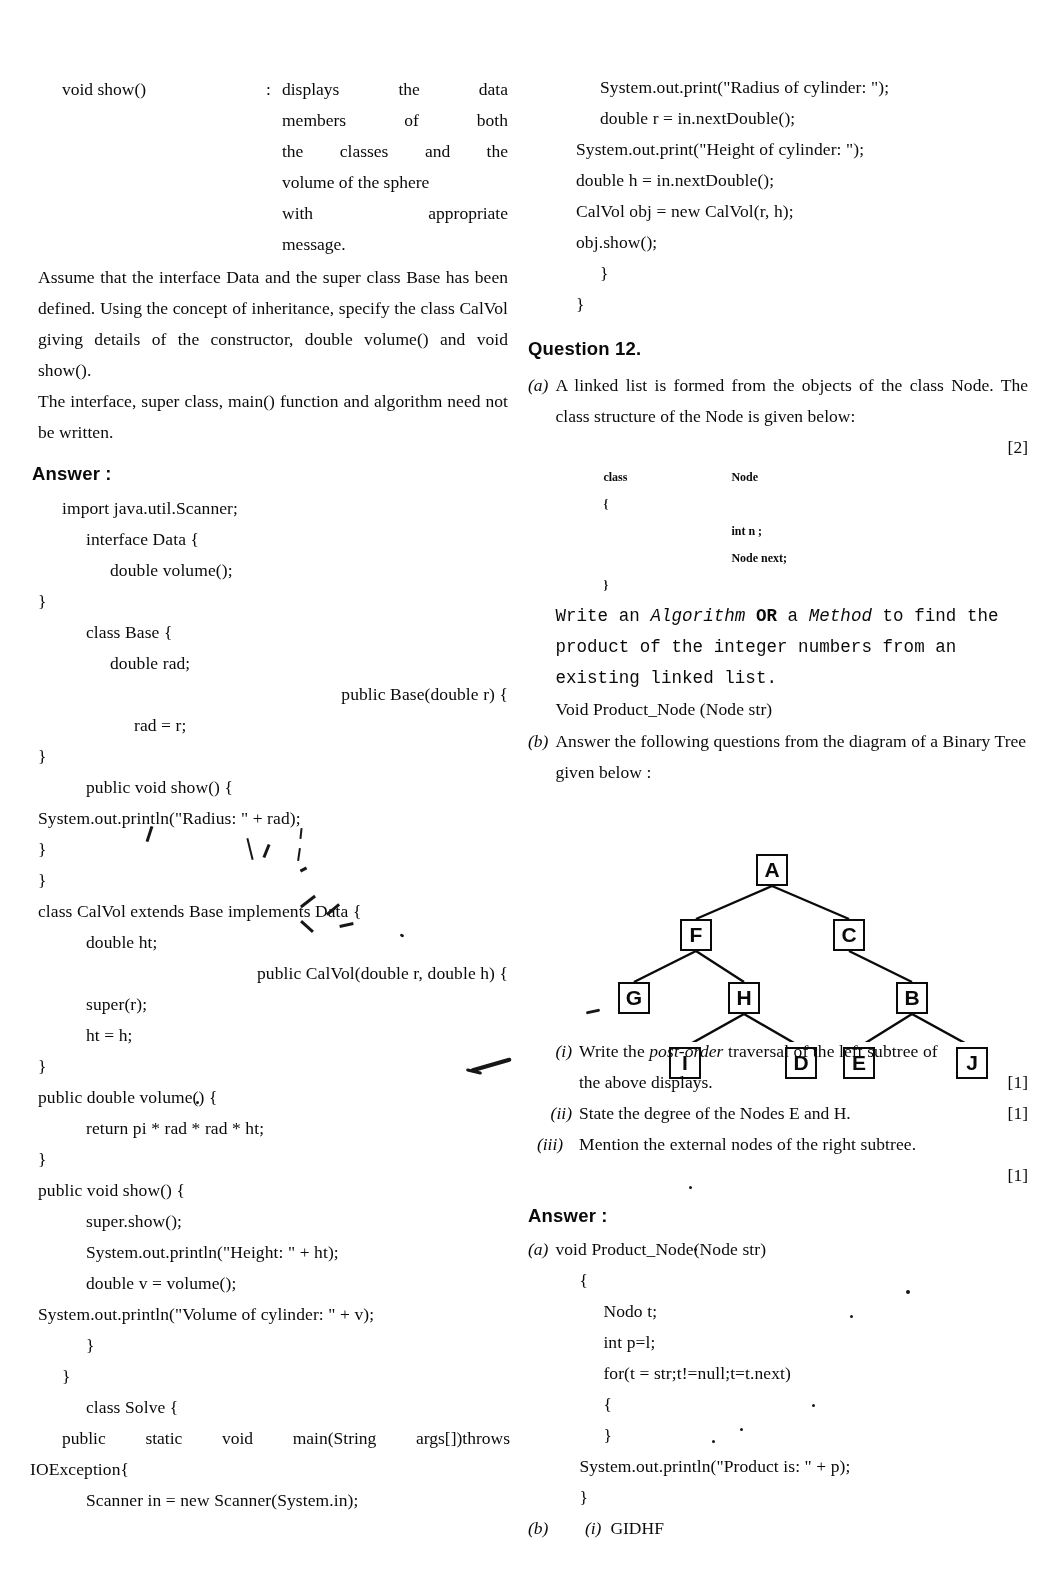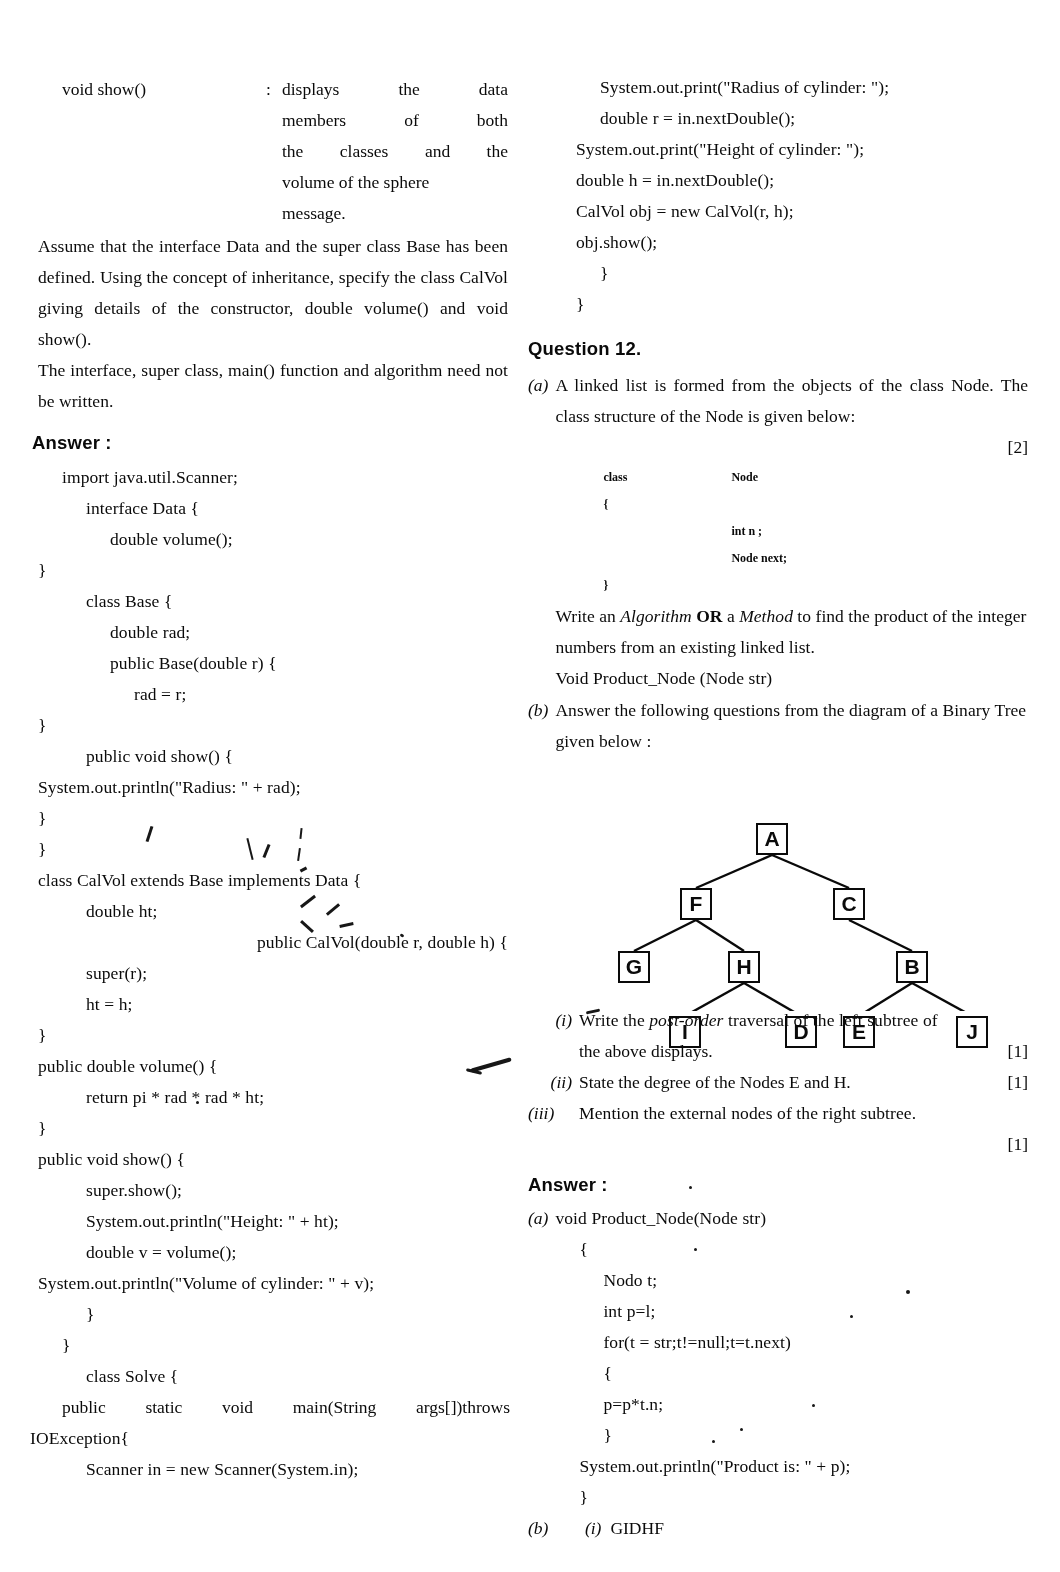--- a/index.html
+++ b/index.html
@@ -182,38 +182,42 @@
           <i style="font-style:normal">of</i>
           <i style="font-style:normal">both</i>
         </span>
         <span class="justify-line">
           <i style="font-style:normal">the</i>
           <i style="font-style:normal">classes</i>
           <i style="font-style:normal">and</i>
           <i style="font-style:normal">the</i>
         </span>
         <span>volume of the sphere</span>
+        <span class="justify-line">
+          <i style="font-style:normal">with</i>
+          <i style="font-style:normal">appropriate</i>
+        </span>
         <span>message.</span>
       </div>
     </div>
 
     <div class="para" style="margin-top:2px;">Assume that the interface Data and the super class Base has been defined. Using the concept of inheritance, specify the class CalVol giving details of the constructor, double volume() and void show().</div>
 
     <div class="para" style="margin-top:0px;">The interface, super class, main() function and algorithm need not be written.</div>
 
     <div class="bold-head" style="margin-top:11px; margin-left:-6px;">Answer :</div>
 
     <div id="left-code" style="margin-top:4px;">
         <div class="ln" style="padding-left: 24px;">import java.util.Scanner;</div>
         <div class="ln" style="padding-left: 48px;">interface Data {</div>
         <div class="ln" style="padding-left: 72px;">double volume();</div>
         <div class="ln" style="padding-left: 0px;">}</div>
         <div class="ln" style="padding-left: 48px;">class Base {</div>
         <div class="ln" style="padding-left: 72px;">double rad;</div>
-        <div class="ln" style="padding-left: 72px;">public Base(double r) {</div>
+        <div class="ln" style="padding-left: 72px; text-align: right;">public Base(double r) {</div>
         <div class="ln" style="padding-left: 96px;">rad = r;</div>
         <div class="ln" style="padding-left: 0px;">}</div>
         <div class="ln" style="padding-left: 48px;">public void show() {</div>
         <div class="ln" style="padding-left: 0px;">System.out.println("Radius: " + rad);</div>
         <div class="ln" style="padding-left: 0px;">}</div>
         <div class="ln" style="padding-left: 0px;">}</div>
         <div class="ln" style="padding-left: 0px;">class CalVol extends Base implements Data {</div>
         <div class="ln" style="padding-left: 48px;">double ht;</div>
         <div class="ln" style="padding-left: 0px; text-align: right;">public CalVol(double r, double h) {</div>
         <div class="ln" style="padding-left: 48px;">super(r);</div>
@@ -278,21 +282,21 @@
             </div>
             <div class="nrow">
               <div class="c1"></div>
               <div class="c2">Node next;</div>
             </div>
             <div class="nrow">
               <div class="c1">}</div>
               <div class="c2"></div>
             </div>
           </div>
-        <div class="para nj" style="margin-top:2px;">
+        <div class="para nj" style="margin-top:2px;font-family:Liberation Mono, monospace;">
           <span>Write an </span><span class="it">Algorithm</span><span> </span><span class="bd">OR</span><span> a </span><span class="it">Method</span><span> to find the product of the integer numbers from an existing linked list.</span>
         </div>
         <div class="ln">Void Product_Node (Node str)</div>
       </div>
     </div>
 
     <div class="item" style="margin-top:1px;">
       <div class="item-mark">(b)</div>
       <div class="item-body">
         <div class="para nj">Answer the following questions from the diagram of a Binary Tree given below :</div>
@@ -339,40 +343,39 @@
         <div class="item">
           <div class="item-mark" style="width: 44px; flex: 0 0 44px; text-align: right;">(ii)</div>
           <div class="item-body">
             <div class="spread">
               <span>State the degree of the Nodes E and H.</span>
               <span>[1]</span>
             </div>
           </div>
         </div>
         <div class="item">
-          <div class="item-mark" style="width: 44px; flex: 0 0 44px; text-align: left;">(iii)</div>
+          <div class="item-mark" style="width: 44px; flex: 0 0 44px; text-align: center;">(iii)</div>
           <div class="item-body">
             <div class="ln">Mention the external nodes of the right subtree.</div>
             <div class="marks-right">[1]</div>
           </div>
         </div>
       </div>
 
     <div class="bold-head" style="margin-top:10px;">Answer :</div>
 
     <div class="item" style="margin-top:3px;">
       <div class="item-mark">(a)</div>
       <div class="item-body" id="answer-a-code">
           <div class="ln" style="padding-left: 0px;">void Product_Node(Node str)</div>
           <div class="ln" style="padding-left: 24px;">{</div>
           <div class="ln" style="padding-left: 48px;">Nodo t;</div>
           <div class="ln" style="padding-left: 48px;">int p=l;</div>
           <div class="ln" style="padding-left: 48px;">for(t = str;t!=null;t=t.next)</div>
           <div class="ln" style="padding-left: 48px;">{</div>
-          <div class="ln" style="padding-left: 48px;">p=p*t.n;</div>
           <div class="ln" style="padding-left: 48px;">}</div>
           <div class="ln" style="padding-left: 24px;">System.out.println("Product is: " + p);</div>
           <div class="ln" style="padding-left: 24px;">}</div>
         </div>
     </div>
 
     <div class="item" style="margin-top:0px;">
       <div class="item-mark">(b)</div>
       <div class="item-body" id="answer-b-items">
           <div class="item">

